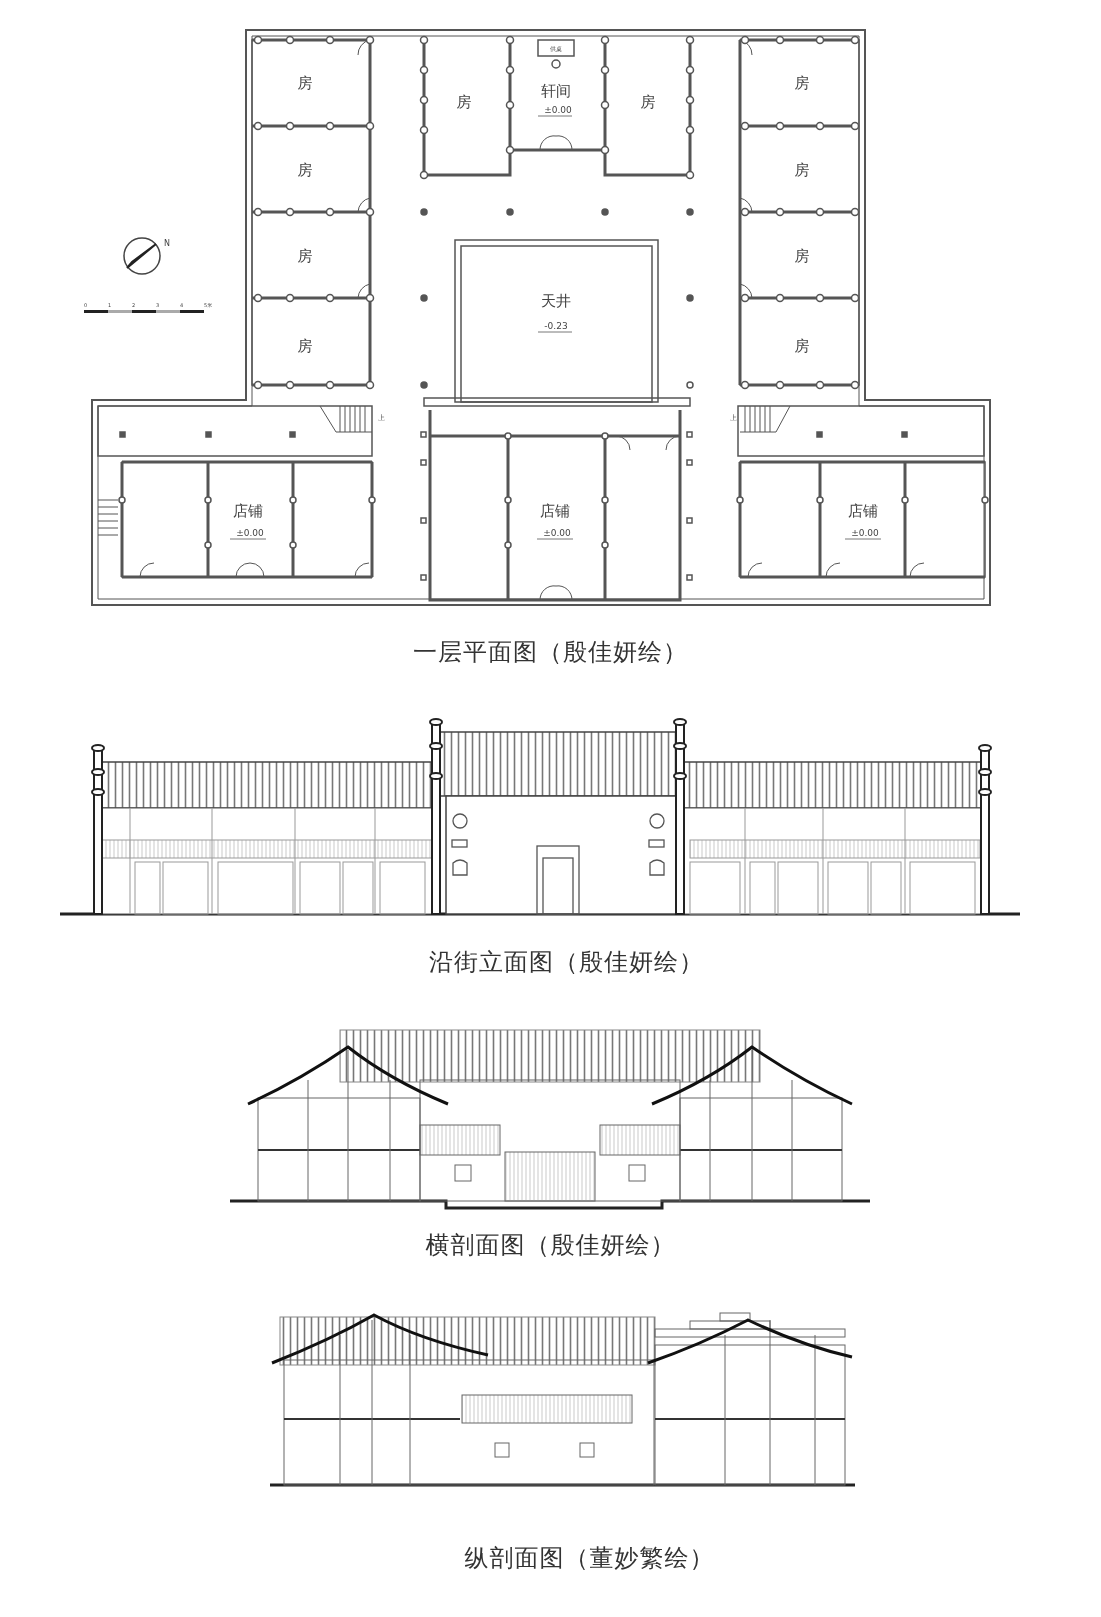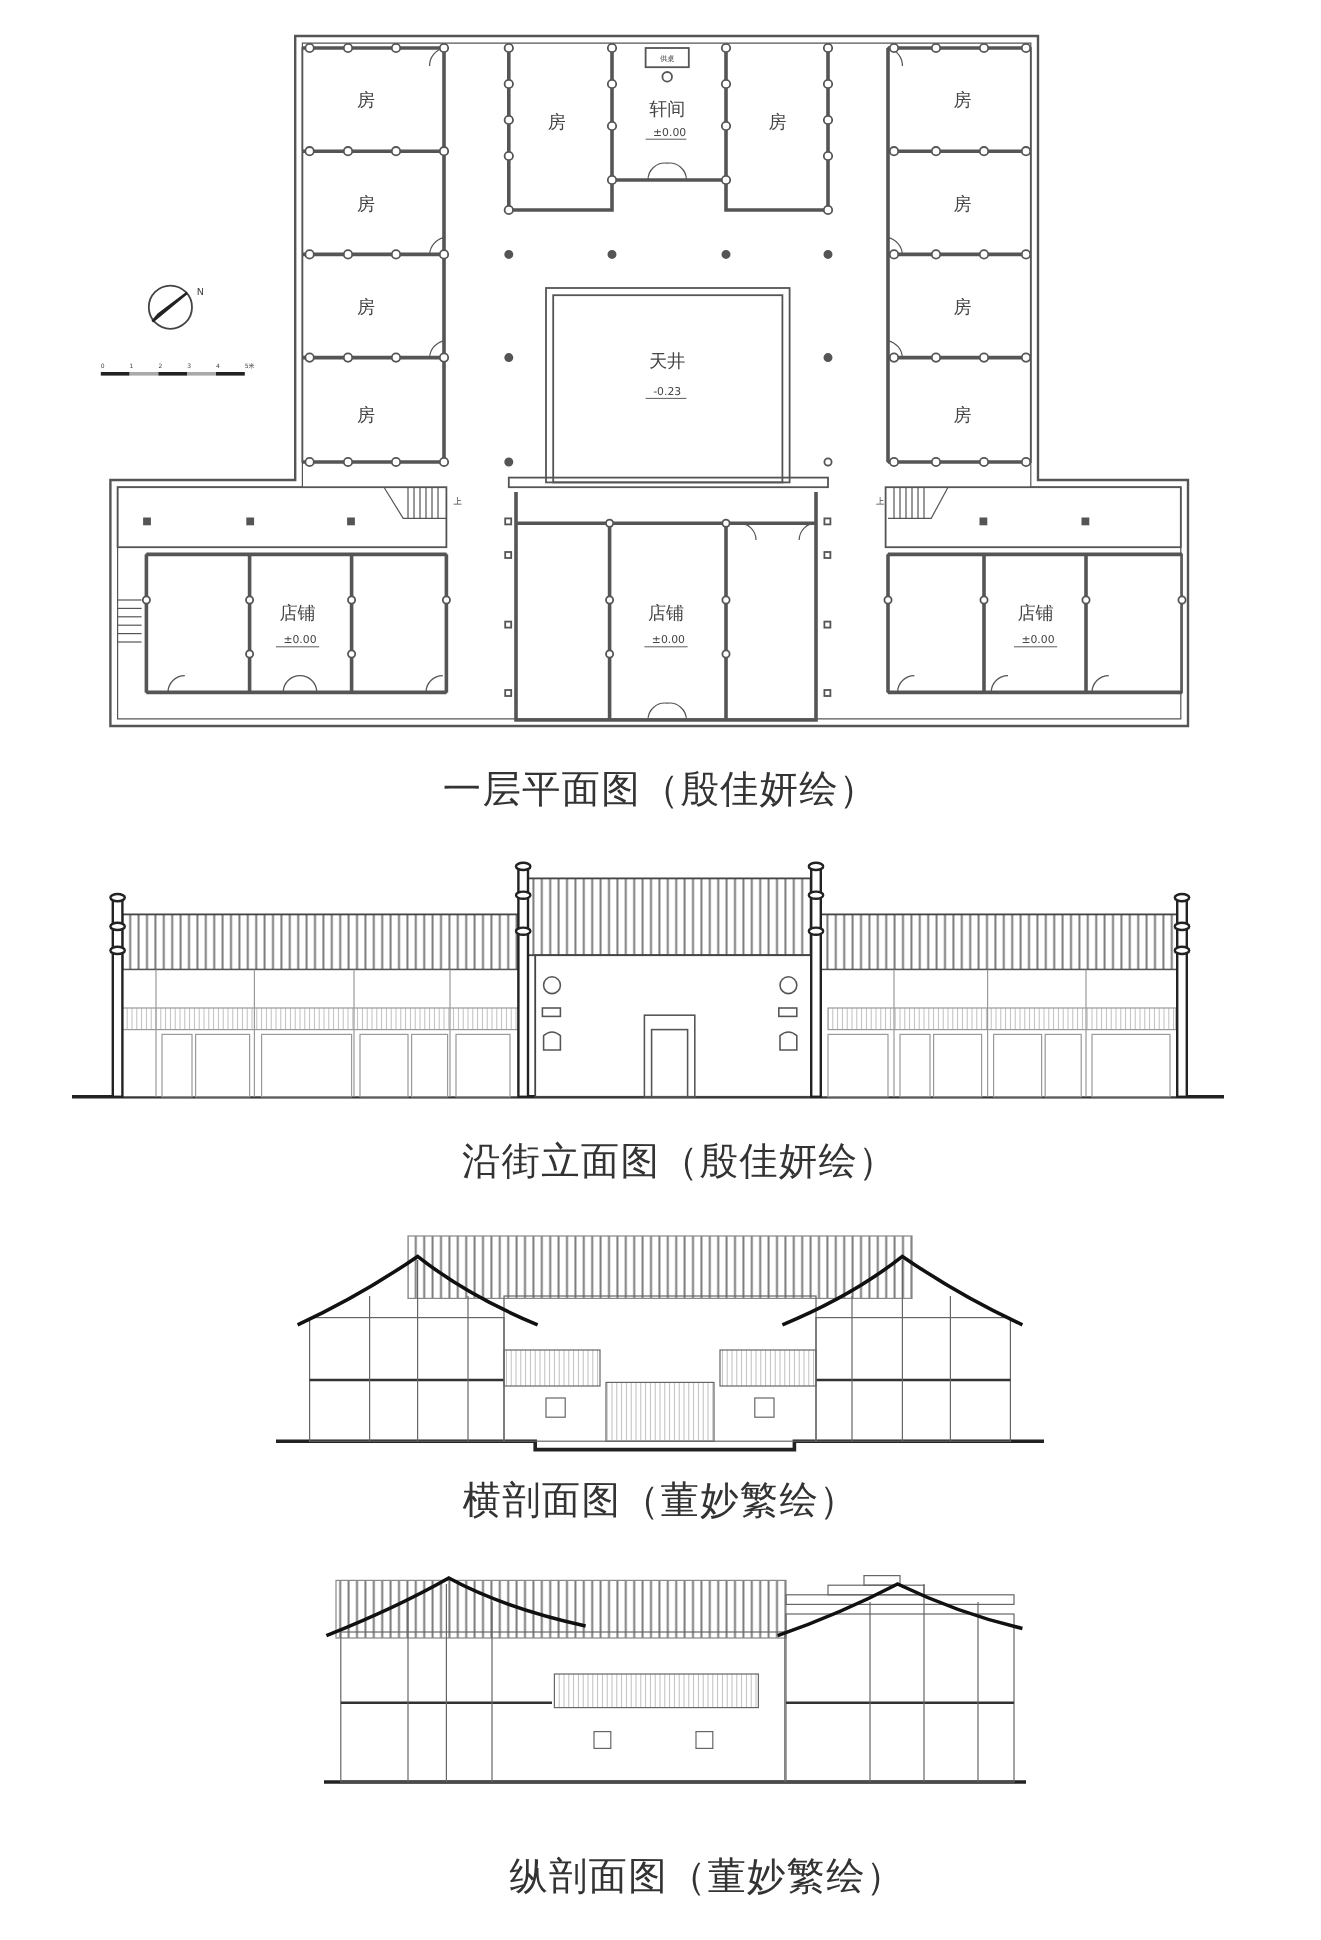--- a/index.html
+++ b/index.html
@@ -1,20 +1,20 @@
 <!DOCTYPE html>
 <html><head>
 <meta charset="utf-8">
 <style>
   html, body { margin: 0; padding: 0; background: #ffffff; }
   body { width: 1101px; height: 1617px; position: relative; overflow: hidden;
          font-family: "DejaVu Serif", "Liberation Serif", serif; color: #333; }
   .drawing { position: absolute; left: 0; }
   .caption { position: absolute; left: 0; width: 1101px; text-align: center;
-             font-size: 32px; color: #333; letter-spacing: 1px;
+             font-size: 24px; color: #333; letter-spacing: 1px;
              font-family: "DejaVu Serif", "Liberation Serif", serif; }
   svg text { font-family: "DejaVu Sans", "Liberation Sans", sans-serif; fill: #444; }
   .room-label { font-size: 15px; }
   .elev-label { font-size: 9px; }
 </style>
 </head>
 <body>
 
 <div class="drawing" style="top:0;">
 <svg width="1101" height="620" viewBox="0 0 1101 620">
@@ -365,21 +365,21 @@
     <rect x="420" y="105" width="80" height="30" fill="url(#slats)"></rect>
     <rect x="600" y="105" width="80" height="30" fill="url(#slats)"></rect>
     <rect x="505" y="132" width="90" height="49" fill="url(#slats)"></rect>
     <rect x="455" y="145" width="16" height="16"></rect>
         <rect x="629" y="145" width="16" height="16"></rect>
   </g>
   <path d="M248 84 Q300 60 348 27 Q390 60 448 84" stroke="#111" stroke-width="3" fill="none"></path>
   <path d="M652 84 Q710 60 752 27 Q800 60 852 84" stroke="#111" stroke-width="3" fill="none"></path>
 </svg>
 </div>
-<div class="caption" style="top:1229px;">横剖面图（董妙繁绘）</div>
+<div class="caption" style="top:1229px;">横剖面图（殷佳妍绘）</div>
 
 <div class="drawing" style="top:1295px;">
 <svg width="1101" height="200" viewBox="0 0 1101 200">
   <rect x="280" y="22" width="375" height="48" fill="url(#tiles)" stroke="#888"></rect>
   <path d="M270 190 H855" stroke="#222" stroke-width="3" fill="none"></path>
   <g stroke="#666" fill="none">
     <rect x="284" y="65" width="370" height="125"></rect>
     <rect x="655" y="50" width="190" height="140"></rect>
     <line x1="284" y1="124" x2="460" y2="124" stroke="#333" stroke-width="2"></line>
     <line x1="655" y1="124" x2="845" y2="124" stroke="#333" stroke-width="2"></line>

